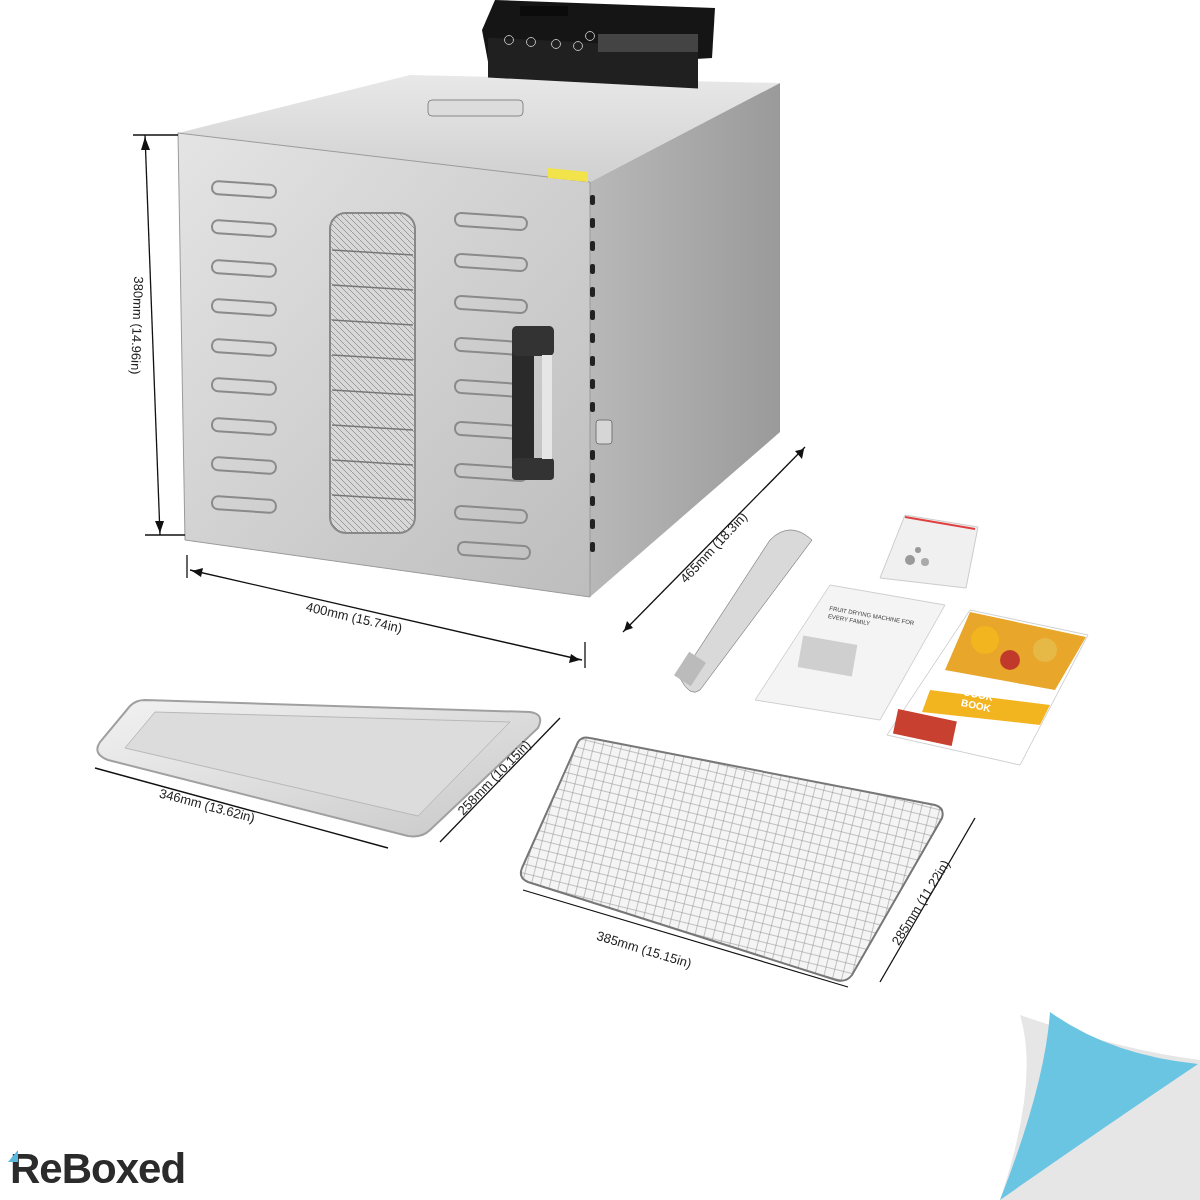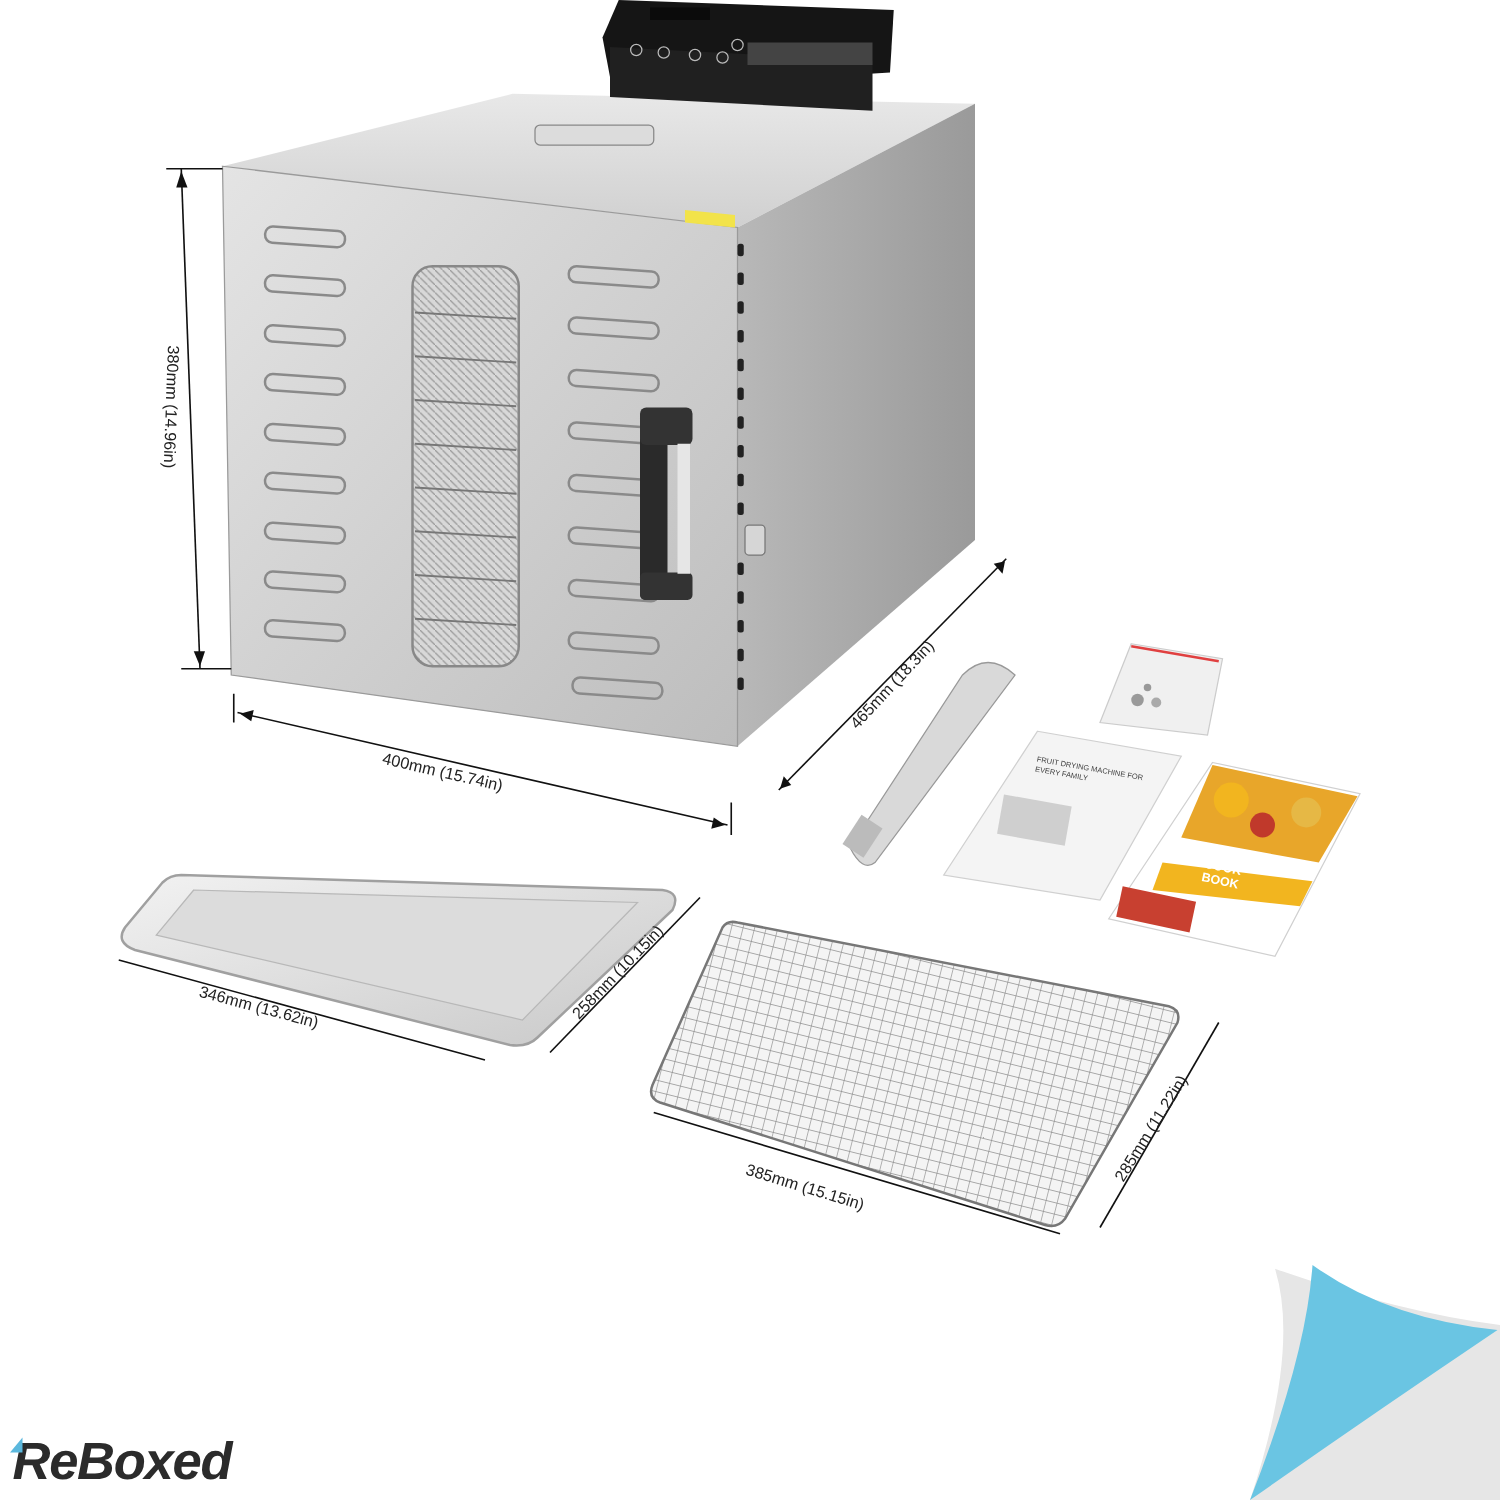--- a/index.html
+++ b/index.html
@@ -1,19 +1,19 @@
 <!DOCTYPE html>
 <html><head>
   <meta charset="utf-8">
   <style>
     html, body { margin:0; padding:0; }
     body { width:1200px; height:1200px; background:#ffffff; position:relative; overflow:hidden; font-family:"Liberation Sans", sans-serif; }
     .abs { position:absolute; }
     .dim-label { position:absolute; font-size:13px; color:#222; white-space:nowrap; transform-origin:center center; }
-    .brand { position:absolute; left:10px; top:1145px; font-family:"Liberation Sans", sans-serif; font-weight:bold; font-size:42px; color:#2b2b2b; letter-spacing:-1px;font-style:italic; }
+    .brand { position:absolute; left:10px; top:1145px; font-family:"Liberation Sans", sans-serif; font-weight:bold; font-size:42px; color:#2b2b2b; letter-spacing:-1px; }
     .brand-corner { position:absolute; left:8px; top:1150px; width:0; height:0; border-left:10px solid transparent; border-bottom:12px solid #5bb8dd; }
   </style>
 </head>
 <body>
 
 <svg class="abs" style="left:0;top:0" width="1200" height="1200" viewBox="0 0 1200 1200">
   <defs>
     <linearGradient id="front" x1="0" y1="0" x2="1" y2="1">
       <stop offset="0" stop-color="#e4e4e4"></stop>
         <stop offset="1" stop-color="#bdbdbd"></stop>

